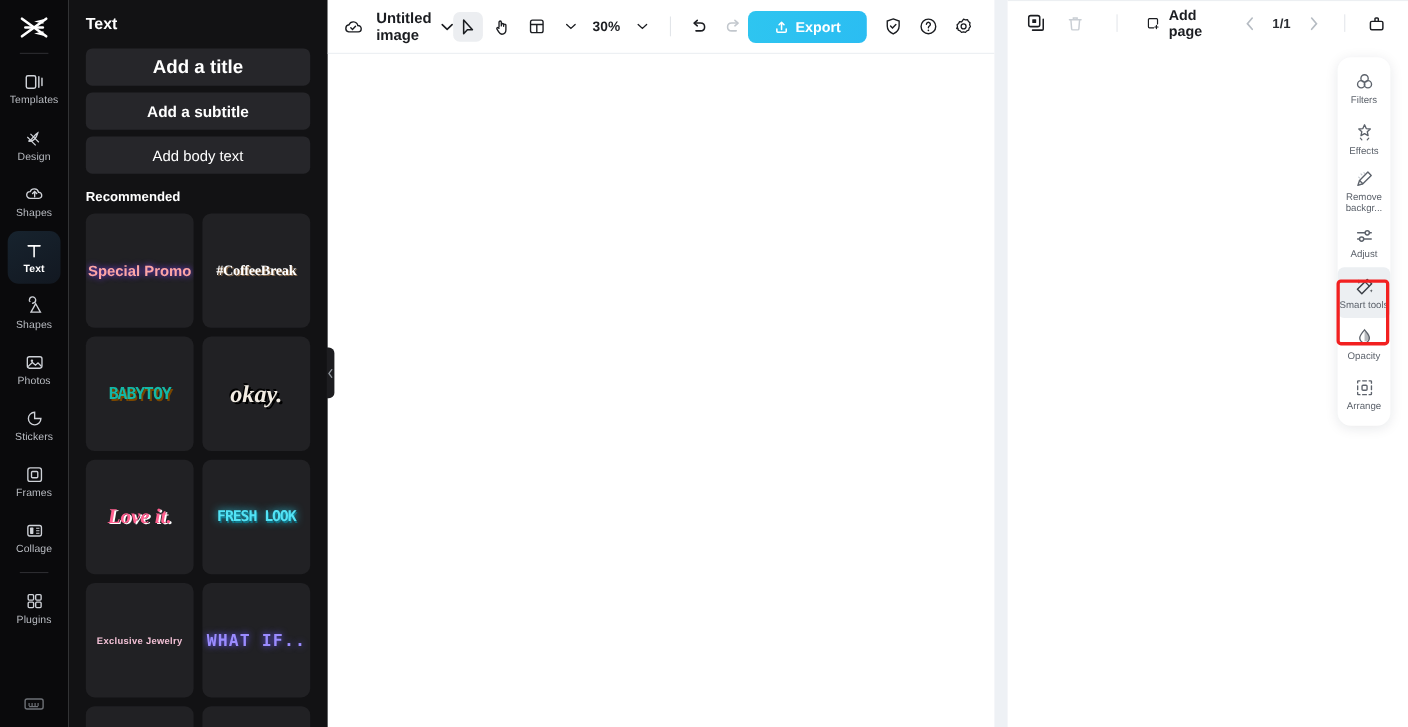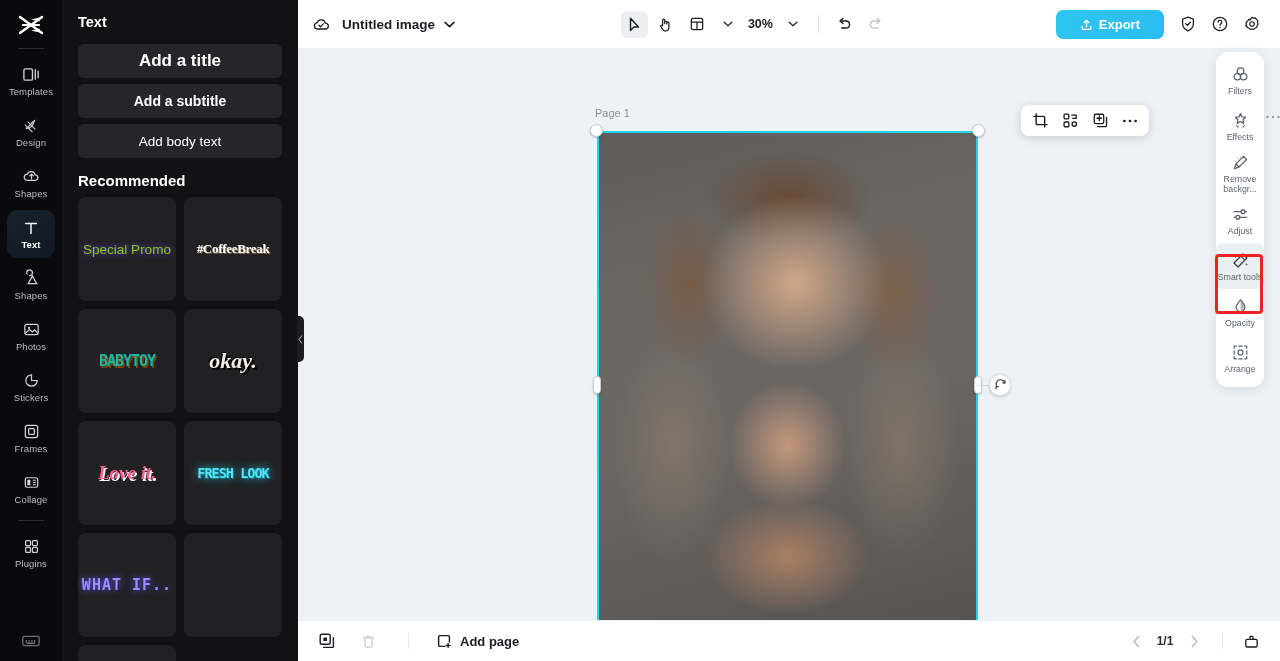--- a/index.html
+++ b/index.html
@@ -38,45 +38,45 @@
   .panel-title { color: #fff; font-size: 14.5px; font-weight: 700; margin-bottom: 14px; }
   .add-btn {
     width: 204px; height: 34px; background: #26262a; border-radius: 6px;
     display:flex; align-items:center; justify-content:center; color: #fff;
     margin-bottom: 6px; cursor: pointer; border: none;
     font-family: inherit;
   }
   .add-btn.t1 { font-size: 17px; font-weight: 700; }
   .add-btn.t2 { font-size: 14px; font-weight: 700; }
   .add-btn.t3 { font-size: 13.5px; font-weight: 400; }
-  .rec-title { color: #fff; font-size: 15px; font-weight: 700; margin: 14px 0 8px; }
+  .rec-title { color: #fff; font-size: 12px; font-weight: 700; margin: 14px 0 8px; }
   .grid { display: grid; grid-template-columns: 1fr 1fr; gap: 8px; }
   .cell {
     height: 104px; background: #212124; border-radius: 8px;
     display:flex; align-items:center; justify-content:center; cursor:pointer;
     overflow:hidden; position:relative;
   }
-  .s-promo { color:#84cc16; font-size:13.5px; text-shadow:0 0 6px #7b3ff2; }
+  .s-promo { color:#fca5a5; font-size:13.5px; text-shadow:0 0 6px #7b3ff2;font-weight:bold; }
   .s-coffee { color:#fff; font-size:13px; font-weight:700; font-family:"Liberation Serif", serif; letter-spacing:-.3px; text-shadow:1px 1px 0 #8a6a4a; }
   .s-baby { color:#14b8a6; font-size:15px; font-weight:700; font-family:"DejaVu Sans Mono", monospace; letter-spacing:-1px; text-shadow:1.5px 1.5px 0 #7a4600; }
   .s-okay { color:#f2ece3; font-size:22px; font-weight:700; font-style:italic; font-family:"Liberation Serif", serif; text-shadow:2px 2px 0 #000, -1px -1px 0 #000; }
   .s-love { color:#ff5f8f; font-size:19px; font-weight:700; font-style:italic; font-family:"Liberation Serif", serif; text-shadow:1.5px 1.5px 0 #fff; }
   .s-fresh { color:#53e3f5; font-size:13.5px; font-weight:700; font-family:"DejaVu Sans Mono", monospace; letter-spacing:-1px; text-shadow:0 0 8px #2bd0ec, 1px 1px 0 #0b5d6d; }
   .s-excl { color:#f4c2d7; font-size:8.5px; font-weight:700; letter-spacing:.3px; }
   .s-what { color:#9b8cff; font-size:15px; font-weight:700; font-family:"DejaVu Sans Mono", monospace; letter-spacing:1px; text-shadow:0 0 7px #6b5bff; }
 
   .collapse-handle {
     position:absolute; left:297px; top:316px; width:7px; height:46px;
     background:#1d1d20; border-radius:0 5px 5px 0; z-index: 9;
     display:flex; align-items:center; justify-content:center; cursor:pointer;
   }
   .collapse-handle svg { display:block; }
 
   
-  .main { flex: 1 1 auto; height: 661px; display: flex; flex-direction: column; background: #fff; position: relative; }
+  .main { flex: 1 1 auto; height: 661px; display: flex; flex-direction: row; background: #fff; position: relative; }
 
   .topbar {
     height: 49px; flex: 0 0 49px; background: #fff; border-bottom: 1px solid #eceff2;
     display: flex; align-items: center; padding: 0 14px; gap: 0;
   }
   .cloud-ico { margin-right: 10px; display:flex; align-items:center; cursor:pointer; }
   .doc-name { font-size: 13.5px; color: #1b1d21; font-weight: 600; }
   .chev { margin-left: 9px; display:flex; cursor:pointer; }
   .topbar-center { margin-left: auto; display:flex; align-items:center; gap: 4px; }
   .tb-btn {
@@ -289,20 +289,23 @@
       <div class="cell">
           <span class="s-okay">okay.</span>
         </div>
       <div class="cell">
           <span class="s-love">Love it.</span>
         </div>
       <div class="cell">
           <span class="s-fresh">FRESH LOOK</span>
         </div>
       <div class="cell">
+          <span class="s-excl">Exclusive Jewelry</span>
+        </div>
+      <div class="cell">
           <span class="s-what">WHAT IF..</span>
         </div>
       <div class="cell"></div>
       <div class="cell"></div>
     </div>
   </div>
 
   <div class="collapse-handle">
     <svg width="5" height="9" viewBox="0 0 5 9" fill="none">
       <path d="M3.6 1L1 4.5l2.6 3.5" stroke="#8e9399" stroke-width="1.2" stroke-linecap="round"></path>

